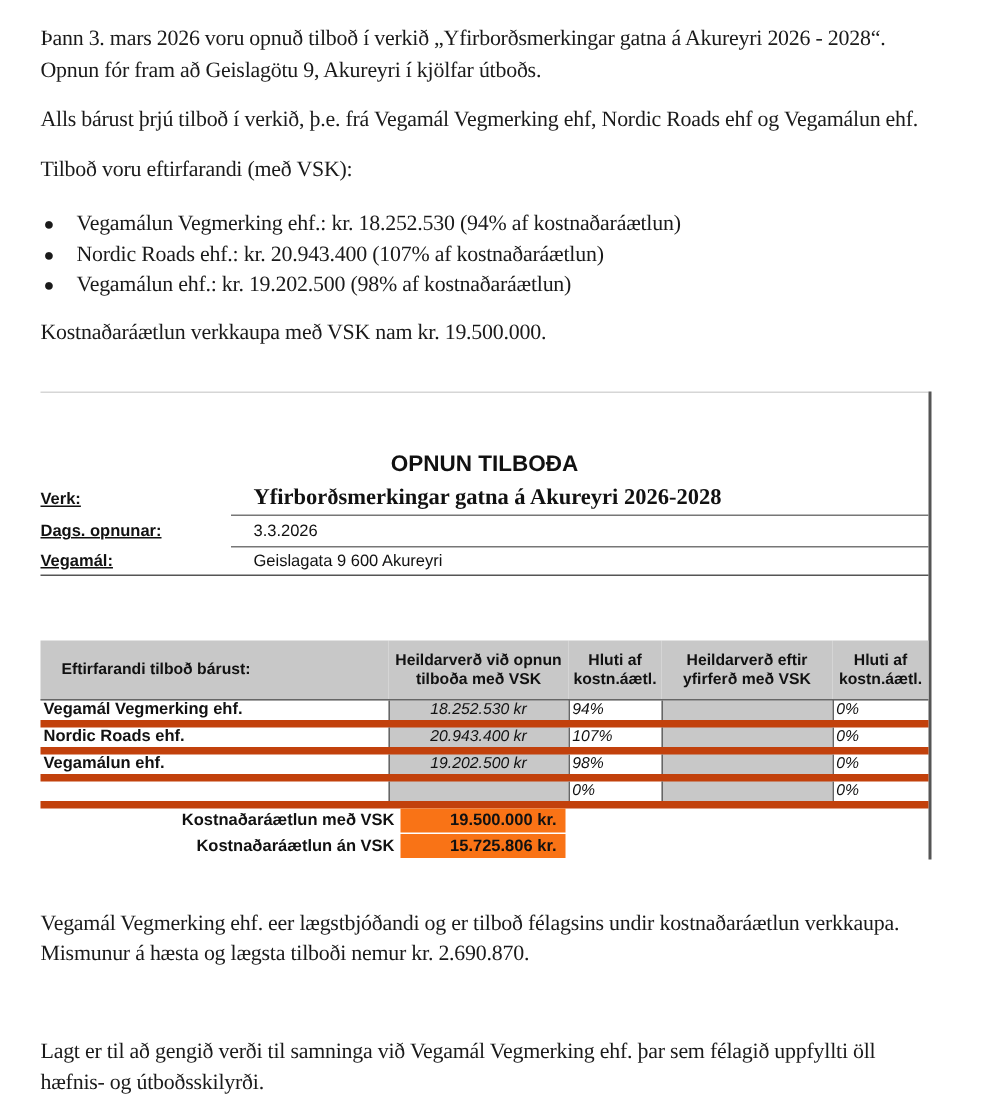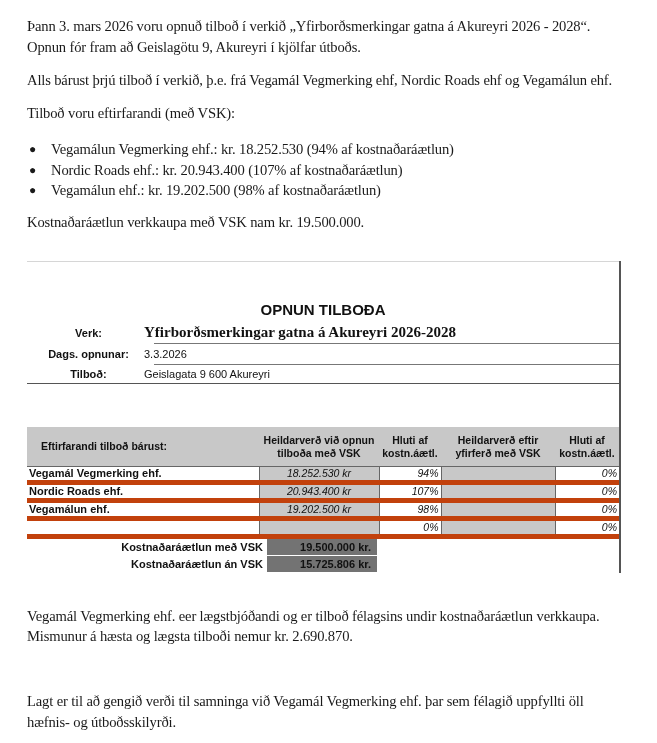--- a/index.html
+++ b/index.html
@@ -12,40 +12,40 @@
     .p { position: absolute; left: 0; white-space: nowrap; letter-spacing: -0.15px; }
     .bullets { position: absolute; left: 0; top: 139px; margin: 0; padding: 0; list-style: none; }
     .bullets li { position: relative; padding-left: 24px; height: 20.5px; white-space: nowrap; letter-spacing: -0.15px; }
     .bullets li .dot { position: absolute; left: 2px; top: 0; font-size: 12px; }
 
     
     .sheet { position: absolute; left: 27px; top: 261px; width: 594px; height: 312px; font-family: "Liberation Sans", sans-serif; color: #111; }
     .sheet .topline { position: absolute; left: 0; top: 0; width: 592px; height: 1px; background: #d6d6d6; }
     .sheet .rightline { position: absolute; left: 592px; top: 0; width: 2px; height: 312px; background: #555; }
     .sheet .title { position: absolute; left: 0; width: 592px; top: 40px; text-align: center; font-weight: bold; font-size: 15px; }
-    .kv-label { position: absolute; font-weight: bold; font-size: 11px; text-align: center; width: 123px; left: 0; }
-    .kv-val { position: absolute; left: 117px; font-size: 11px; }
+    .kv-label { position: absolute; font-weight: bold; font-size: 11px; text-align: left; width: 123px; left: 0; text-decoration: underline; }
+    .kv-val { position: absolute; left: 142px; font-size: 11px; }
     .verk-val { font-family: "Liberation Serif", serif; font-weight: bold; font-size: 15px; top: 63px; }
     .hline { position: absolute; height: 1px; background: #777; }
     .athuga { position: absolute; left: 0; top: 124px; font-size: 11px; }
     .athuga b { font-weight: bold; }
 
     table.bids { position: absolute; left: 0; top: 166px; border-collapse: collapse; font-size: 10.5px; }
     table.bids th { background: #c8c8c8; font-weight: bold; height: 39px; padding: 0 2px; line-height: 13px; }
     table.bids th.first { text-align: left; padding-left: 14px; }
     table.bids td { height: 13px; padding: 0 2px; border-bottom: 5px solid #c2410c; line-height: 13px; }
     table.bids td.name { font-weight: bold; font-size: 11px; }
     table.bids td.num { font-style: italic; text-align: center; background: #c8c8c8; border-left: 1px solid #666; border-right: 1px solid #666; }
-    table.bids td.pct { font-style: italic; text-align: right; margin-top: 20px; }
+    table.bids td.pct { font-style: italic; text-align: left; margin-top: 20px; }
     table.bids td.gray { background: #c8c8c8; border-left: 1px solid #666; border-right: 1px solid #666; }
     table.bids tr.first-row td { border-top: 1px solid #666; }
 
     .cost { position: absolute; font-size: 11px; font-weight: bold; }
     .cost .lbl { position: absolute; width: 236px; left: 0; text-align: right; white-space: nowrap; }
-    .cost .val { position: absolute; left: 240px; width: 110px; background: #737373; text-align: right; padding-right: 6px; box-sizing: border-box; height: 16px; line-height: 16px; }
+    .cost .val { position: absolute; left: 240px; width: 110px; background: #f97316; text-align: right; padding-right: 6px; box-sizing: border-box; height: 16px; line-height: 16px; }
   </style>
 </head>
 <body>
 
 <div class="doc">
   <div class="p" style="top:16px">Þann 3. mars 2026 voru opnuð tilboð í verkið „Yfirborðsmerkingar gatna á Akureyri 2026 - 2028“.</div>
   <div class="p" style="top:37px">Opnun fór fram að Geislagötu 9, Akureyri í kjölfar útboðs.</div>
   <div class="p" style="top:70px">Alls bárust þrjú tilboð í verkið, þ.e. frá Vegamál Vegmerking ehf, Nordic Roads ehf og Vegamálun ehf.</div>
   <div class="p" style="top:103px">Tilboð voru eftirfarandi (með VSK):</div>
   <ul class="bullets">
@@ -67,21 +67,21 @@
   <div class="title">OPNUN TILBOÐA</div>
 
   <div class="kv-label" style="top:66px">Verk:</div>
   <div class="kv-val verk-val">Yfirborðsmerkingar gatna á Akureyri 2026-2028</div>
   <div class="hline" style="left:127px; top:82px; width:465px;"></div>
 
   <div class="kv-label" style="top:87px">Dags. opnunar:</div>
   <div class="kv-val" style="top:87px">3.3.2026</div>
   <div class="hline" style="left:127px; top:103px; width:465px;"></div>
 
-  <div class="kv-label" style="top:107px">Tilboð:</div>
+  <div class="kv-label" style="top:107px">Vegamál:</div>
   <div class="kv-val" style="top:107px">Geislagata 9 600 Akureyri</div>
   <div class="hline" style="left:0; top:122px; width:592px; background:#555;"></div>
 
 
   <table class="bids">
     <colgroup>
       <col style="width:232px">
         <col style="width:120px">
         <col style="width:62px">
         <col style="width:114px">

